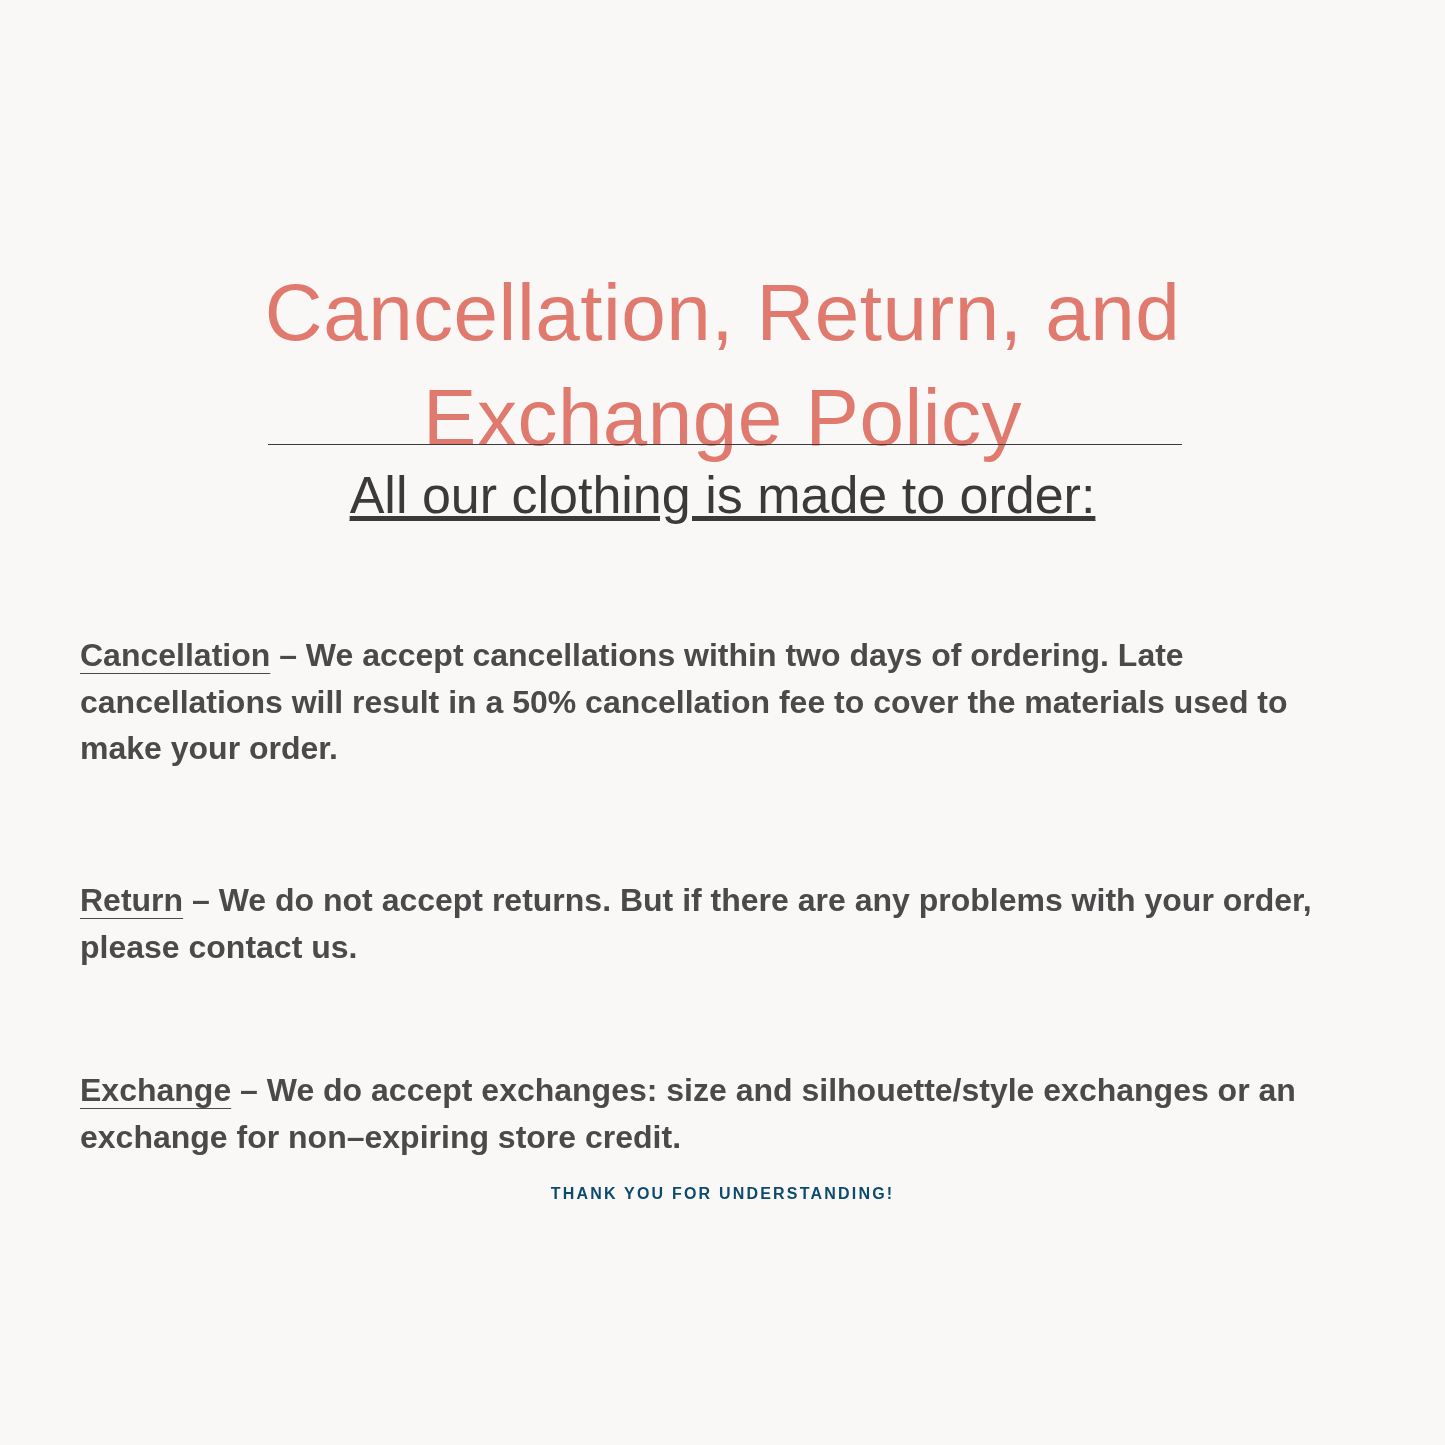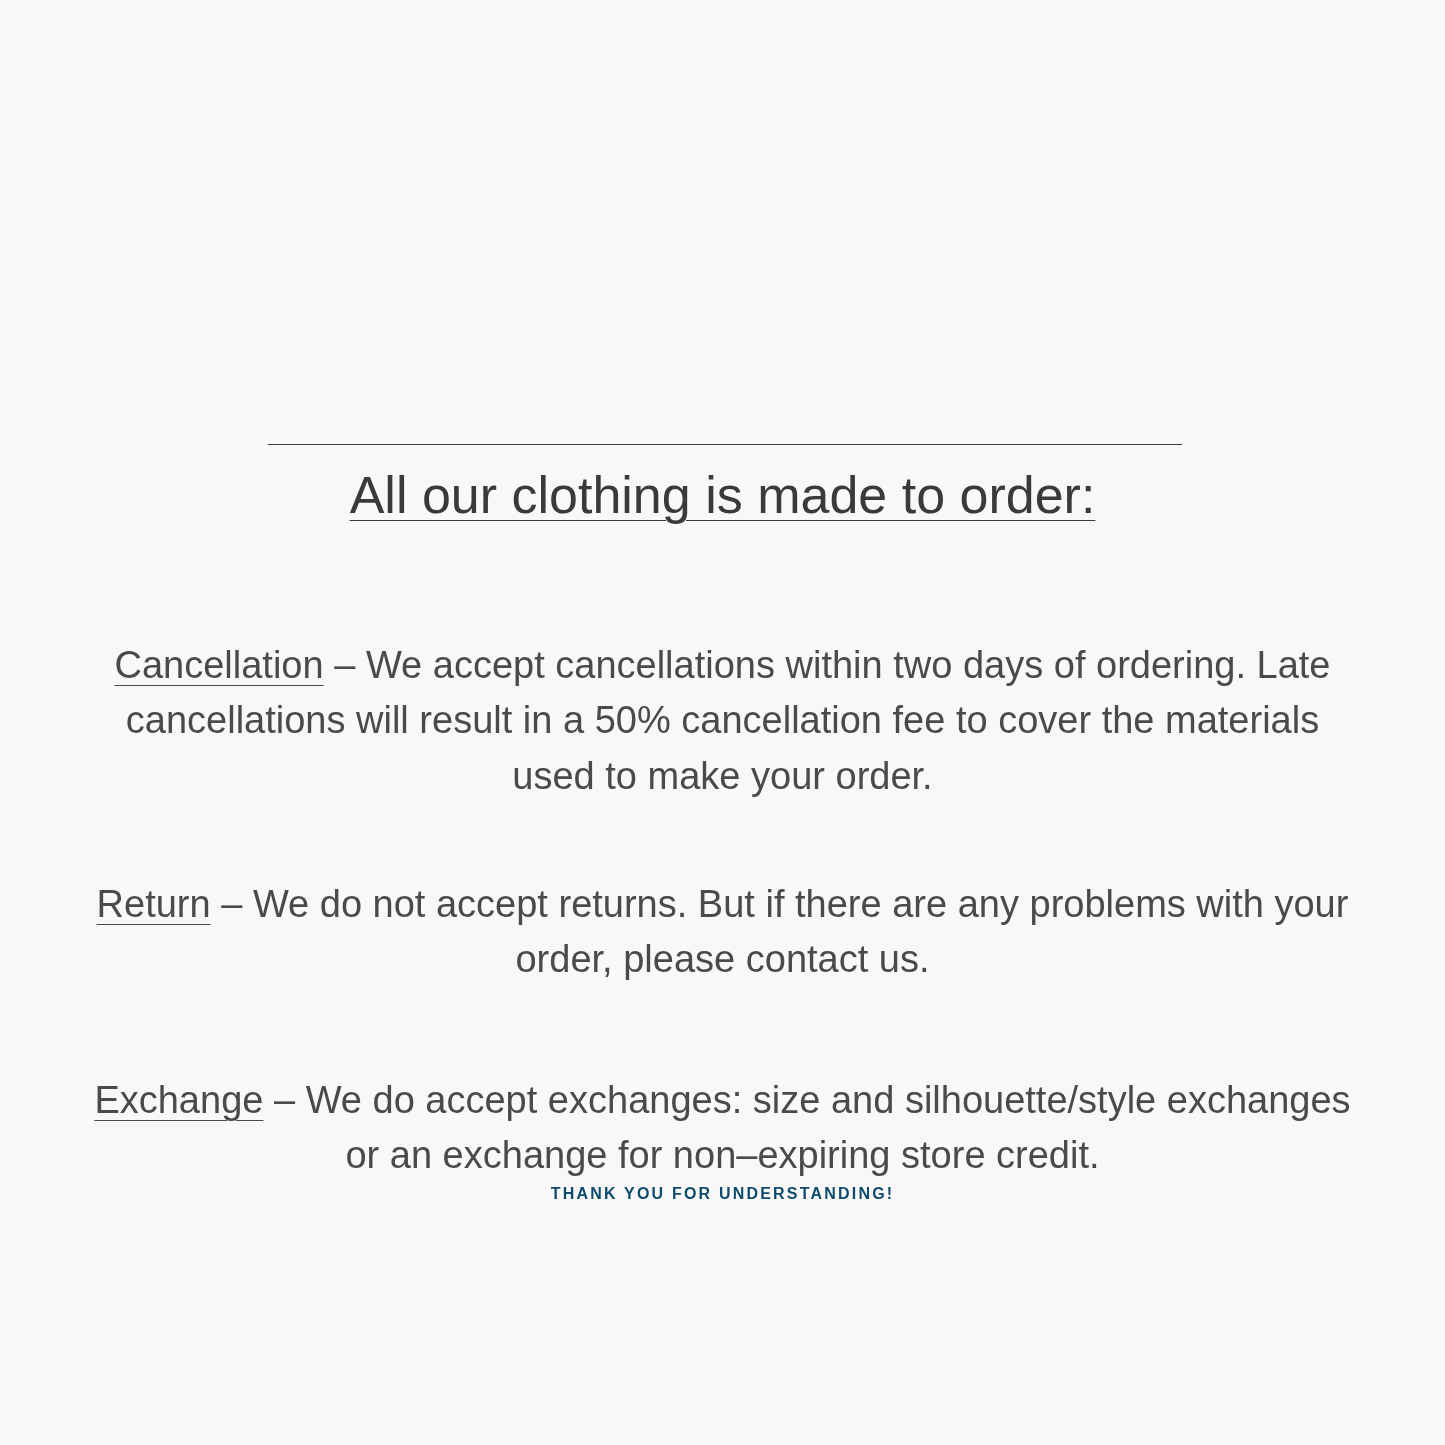--- a/index.html
+++ b/index.html
@@ -48,35 +48,35 @@
   .subtitle {
     position: absolute;
     top: 463px;
     left: 110px;
     width: 1225px;
     text-align: center;
     color: #3a3a3a;
     font-weight: 300;
     font-size: 52px;
     line-height: 1.25;
+    text-decoration: underline;
   }
   .subtitle .u {
     text-decoration: underline;
     text-underline-offset: 7px;
     text-decoration-thickness: 1px;
   }
 
   .body-block {
     position: absolute;
     left: 80px;
     width: 1285px;
-    text-align: center;
     color: #4a4a4a;
-    font-weight: 400;
-    font-size: 38px;
+    font-weight: 700;
+    font-size: 32px;
     line-height: 1.46;
   }
   .body-block .term {
     text-decoration: underline;
     text-underline-offset: 7px;
     text-decoration-thickness: 1px;
   }
 
   #block-cancellation { top: 600px; }
   #block-return { top: 849px; margin-top: 28px; }
@@ -97,20 +97,21 @@
   .footer .sig {
     display: block;
     letter-spacing: 2.2px;
   }
 </style>
 </head>
 <body>
 
 <div class="poster">
 
+  <h1 class="title">Cancellation, Return, and Exchange Policy</h1>
 
   <div class="divider"></div>
 
   <div class="subtitle">
     <span class="u">All our clothing is made to order:</span>
   </div>
 
   <p class="body-block" id="block-cancellation">
     <span class="term">Cancellation</span><span> – </span><span>We accept cancellations within two days of ordering. Late cancellations will result in a 50% cancellation fee to cover the materials used to make your order.</span>
   </p>

